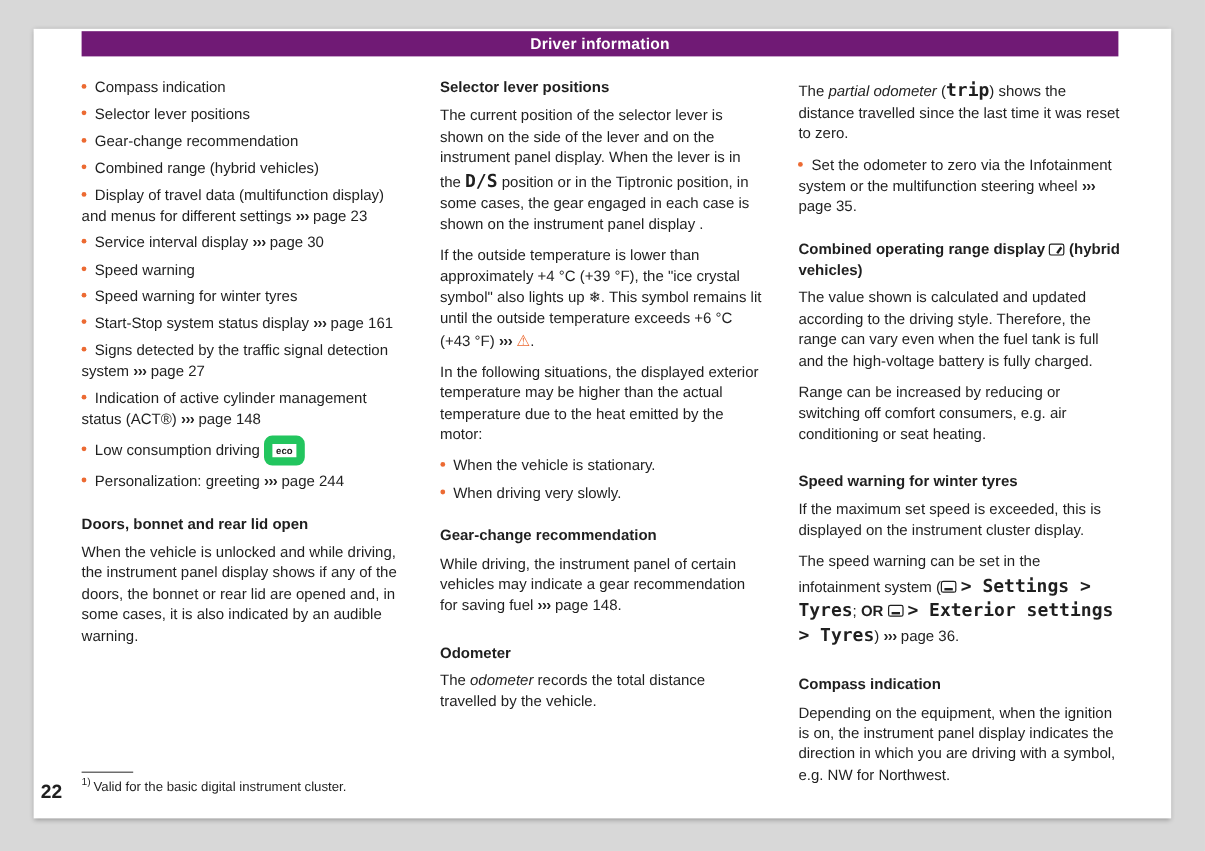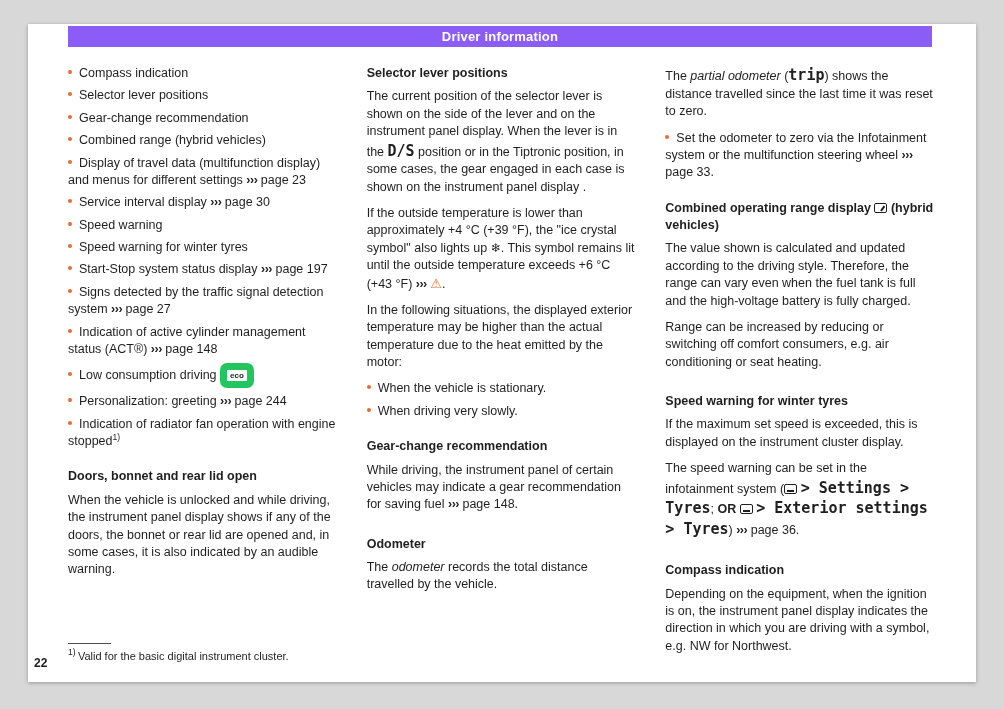--- a/index.html
+++ b/index.html
@@ -8,21 +8,21 @@
     background:#d8d8d8;
     font-family:"Liberation Sans", sans-serif;
     color:#1f1f1f;
   }
   .canvas { position:relative; width:1004px; height:709px; background:#d8d8d8; overflow:hidden; }
   .sheet {
     position:absolute; left:28px; top:24px; width:948px; height:658px;
     background:#ffffff; box-shadow:0 1px 4px rgba(0,0,0,0.3);
   }
   .header-bar {
-    margin:2px 44px 0 40px; height:21px; background:#8b5cf6;
+    margin:2px 44px 0 40px; height:21px; background:#701a75;
     display:flex; align-items:center; justify-content:center;
   }
   .header-bar span { color:#ffffff; font-weight:700; font-size:13px; letter-spacing:0.2px; }
   .columns {
     display:flex; gap:28px; margin:18px 40px 0 40px; min-height:588px;
     font-size:12.5px; line-height:1.39;
   }
   .col { flex:1 1 0; display:flex; flex-direction:column; min-width:0; }
   .heading { font-weight:700; margin:13px 0 6px 0; }
   .heading:first-child { margin-top:0; }
@@ -50,65 +50,64 @@
   }
   .icon-display::after {
     content:''; position:absolute; left:2px; right:2px; bottom:1px; height:2px; background:#1f1f1f;
   }
   .icon-range::after {
     content:''; position:absolute; left:5px; bottom:1px; width:2px; height:6px;
     background:#1f1f1f; transform:rotate(35deg); transform-origin:bottom center;
   }
   .footnote { margin-top:auto; font-size:11px; padding-top:8px; }
   .footnote-rule { width:43px; border-top:1px solid #4a4a4a; margin-bottom:5px; }
-  .page-number { position:absolute; left:6px; bottom:12px; font-weight:700; font-size:12px; }
+  .page-number { position:absolute; left:6px; bottom:12px; font-weight:700; font-size:16px; }
 </style>
 </head>
 <body>
 
 <div class="canvas">
   <div class="sheet">
     <div class="header-bar">
       <span>Driver information</span>
     </div>
     <div class="columns" id="columns">
         <div class="col">
           <div class="bullet"><span class="dot"></span><span>Compass indication</span></div>
           <div class="bullet"><span class="dot"></span><span>Selector lever positions</span></div>
           <div class="bullet"><span class="dot"></span><span>Gear-change recommendation</span></div>
           <div class="bullet"><span class="dot"></span><span>Combined range (hybrid vehicles)</span></div>
           <div class="bullet"><span class="dot"></span><span>Display of travel data (multifunction display) and menus for different settings </span><span class="seg-ref">›››</span><span> page 23</span></div>
           <div class="bullet"><span class="dot"></span><span>Service interval display </span><span class="seg-ref">›››</span><span> page 30</span></div>
           <div class="bullet"><span class="dot"></span><span>Speed warning</span></div>
           <div class="bullet"><span class="dot"></span><span>Speed warning for winter tyres</span></div>
-          <div class="bullet"><span class="dot"></span><span>Start-Stop system status display </span><span class="seg-ref">›››</span><span> page 197</span></div>
+          <div class="bullet"><span class="dot"></span><span>Start-Stop system status display </span><span class="seg-ref">›››</span><span> page 161</span></div>
           <div class="bullet"><span class="dot"></span><span>Signs detected by the traffic signal detection system </span><span class="seg-ref">›››</span><span> page 27</span></div>
           <div class="bullet"><span class="dot"></span><span>Indication of active cylinder management status (ACT®) </span><span class="seg-ref">›››</span><span> page 148</span></div>
           <div class="bullet"><span class="dot"></span><span>Low consumption driving </span><span class="icon icon-eco">eco</span></div>
           <div class="bullet"><span class="dot"></span><span>Personalization: greeting </span><span class="seg-ref">›››</span><span> page 244</span></div>
-          <div class="bullet"><span class="dot"></span><span>Indication of radiator fan operation with engine stopped</span><span class="seg-sup">1)</span></div>
           <div class="heading"><span>Doors, bonnet and rear lid open</span></div>
           <div class="para"><span>When the vehicle is unlocked and while driving, the instrument panel display shows if any of the doors, the bonnet or rear lid are opened and, in some cases, it is also indicated by an audible warning.</span></div>
           <div class="footnote"><div class="footnote-rule"></div><span><span class="seg-sup">1) </span><span>Valid for the basic digital instrument cluster.</span></span></div>
         </div>
         <div class="col">
           <div class="heading"><span>Selector lever positions</span></div>
           <div class="para"><span>The current position of the selector lever is shown on the side of the lever and on the instrument panel display. When the lever is in the </span><span class="seg-mono">D/S</span><span> position or in the Tiptronic position, in some cases, the gear engaged in each case is shown on the instrument panel display .</span></div>
           <div class="para"><span>If the outside temperature is lower than approximately +4 °C (+39 °F), the "ice crystal symbol" also lights up </span><span class="icon icon-snowflake">❄</span><span>. This symbol remains lit until the outside temperature exceeds +6 °C (+43 °F) </span><span class="seg-ref">›››</span><span> </span><span class="icon icon-warning">⚠</span><span>.</span></div>
           <div class="para"><span>In the following situations, the displayed exterior temperature may be higher than the actual temperature due to the heat emitted by the motor:</span></div>
           <div class="bullet"><span class="dot"></span><span>When the vehicle is stationary.</span></div>
           <div class="bullet"><span class="dot"></span><span>When driving very slowly.</span></div>
           <div class="heading"><span>Gear-change recommendation</span></div>
           <div class="para"><span>While driving, the instrument panel of certain vehicles may indicate a gear recommendation for saving fuel </span><span class="seg-ref">›››</span><span> page 148.</span></div>
           <div class="heading"><span>Odometer</span></div>
           <div class="para"><span>The </span><span class="seg-i">odometer</span><span> records the total distance travelled by the vehicle.</span></div>
         </div>
         <div class="col">
           <div class="para"><span>The </span><span class="seg-i">partial odometer</span><span> (</span><span class="seg-mono">trip</span><span>) shows the distance travelled since the last time it was reset to zero.</span></div>
-          <div class="bullet"><span class="dot"></span><span>Set the odometer to zero via the Infotainment system or the multifunction steering wheel </span><span class="seg-ref">›››</span><span> page 33.</span></div>
+          <div class="bullet"><span class="dot"></span><span>Set the odometer to zero via the Infotainment system or the multifunction steering wheel </span><span class="seg-ref">›››</span><span> page 35.</span></div>
           <div class="heading"><span>Combined operating range display </span><span class="icon icon-range"></span><span> (hybrid vehicles)</span></div>
           <div class="para"><span>The value shown is calculated and updated according to the driving style. Therefore, the range can vary even when the fuel tank is full and the high-voltage battery is fully charged.</span></div>
           <div class="para"><span>Range can be increased by reducing or switching off comfort consumers, e.g. air conditioning or seat heating.</span></div>
           <div class="heading"><span>Speed warning for winter tyres</span></div>
           <div class="para"><span>If the maximum set speed is exceeded, this is displayed on the instrument cluster display.</span></div>
           <div class="para"><span>The speed warning can be set in the infotainment system (</span><span class="icon icon-display"></span><span> </span><span class="seg-mono">&gt; Settings &gt; Tyres</span><span>; </span><span class="seg-b">OR</span><span> </span><span class="icon icon-display"></span><span> </span><span class="seg-mono">&gt; Exterior settings &gt; Tyres</span><span>) </span><span class="seg-ref">›››</span><span> page 36.</span></div>
           <div class="heading"><span>Compass indication</span></div>
           <div class="para"><span>Depending on the equipment, when the ignition is on, the instrument panel display indicates the direction in which you are driving with a symbol, e.g. NW for Northwest.</span></div>
         </div>
       </div>

